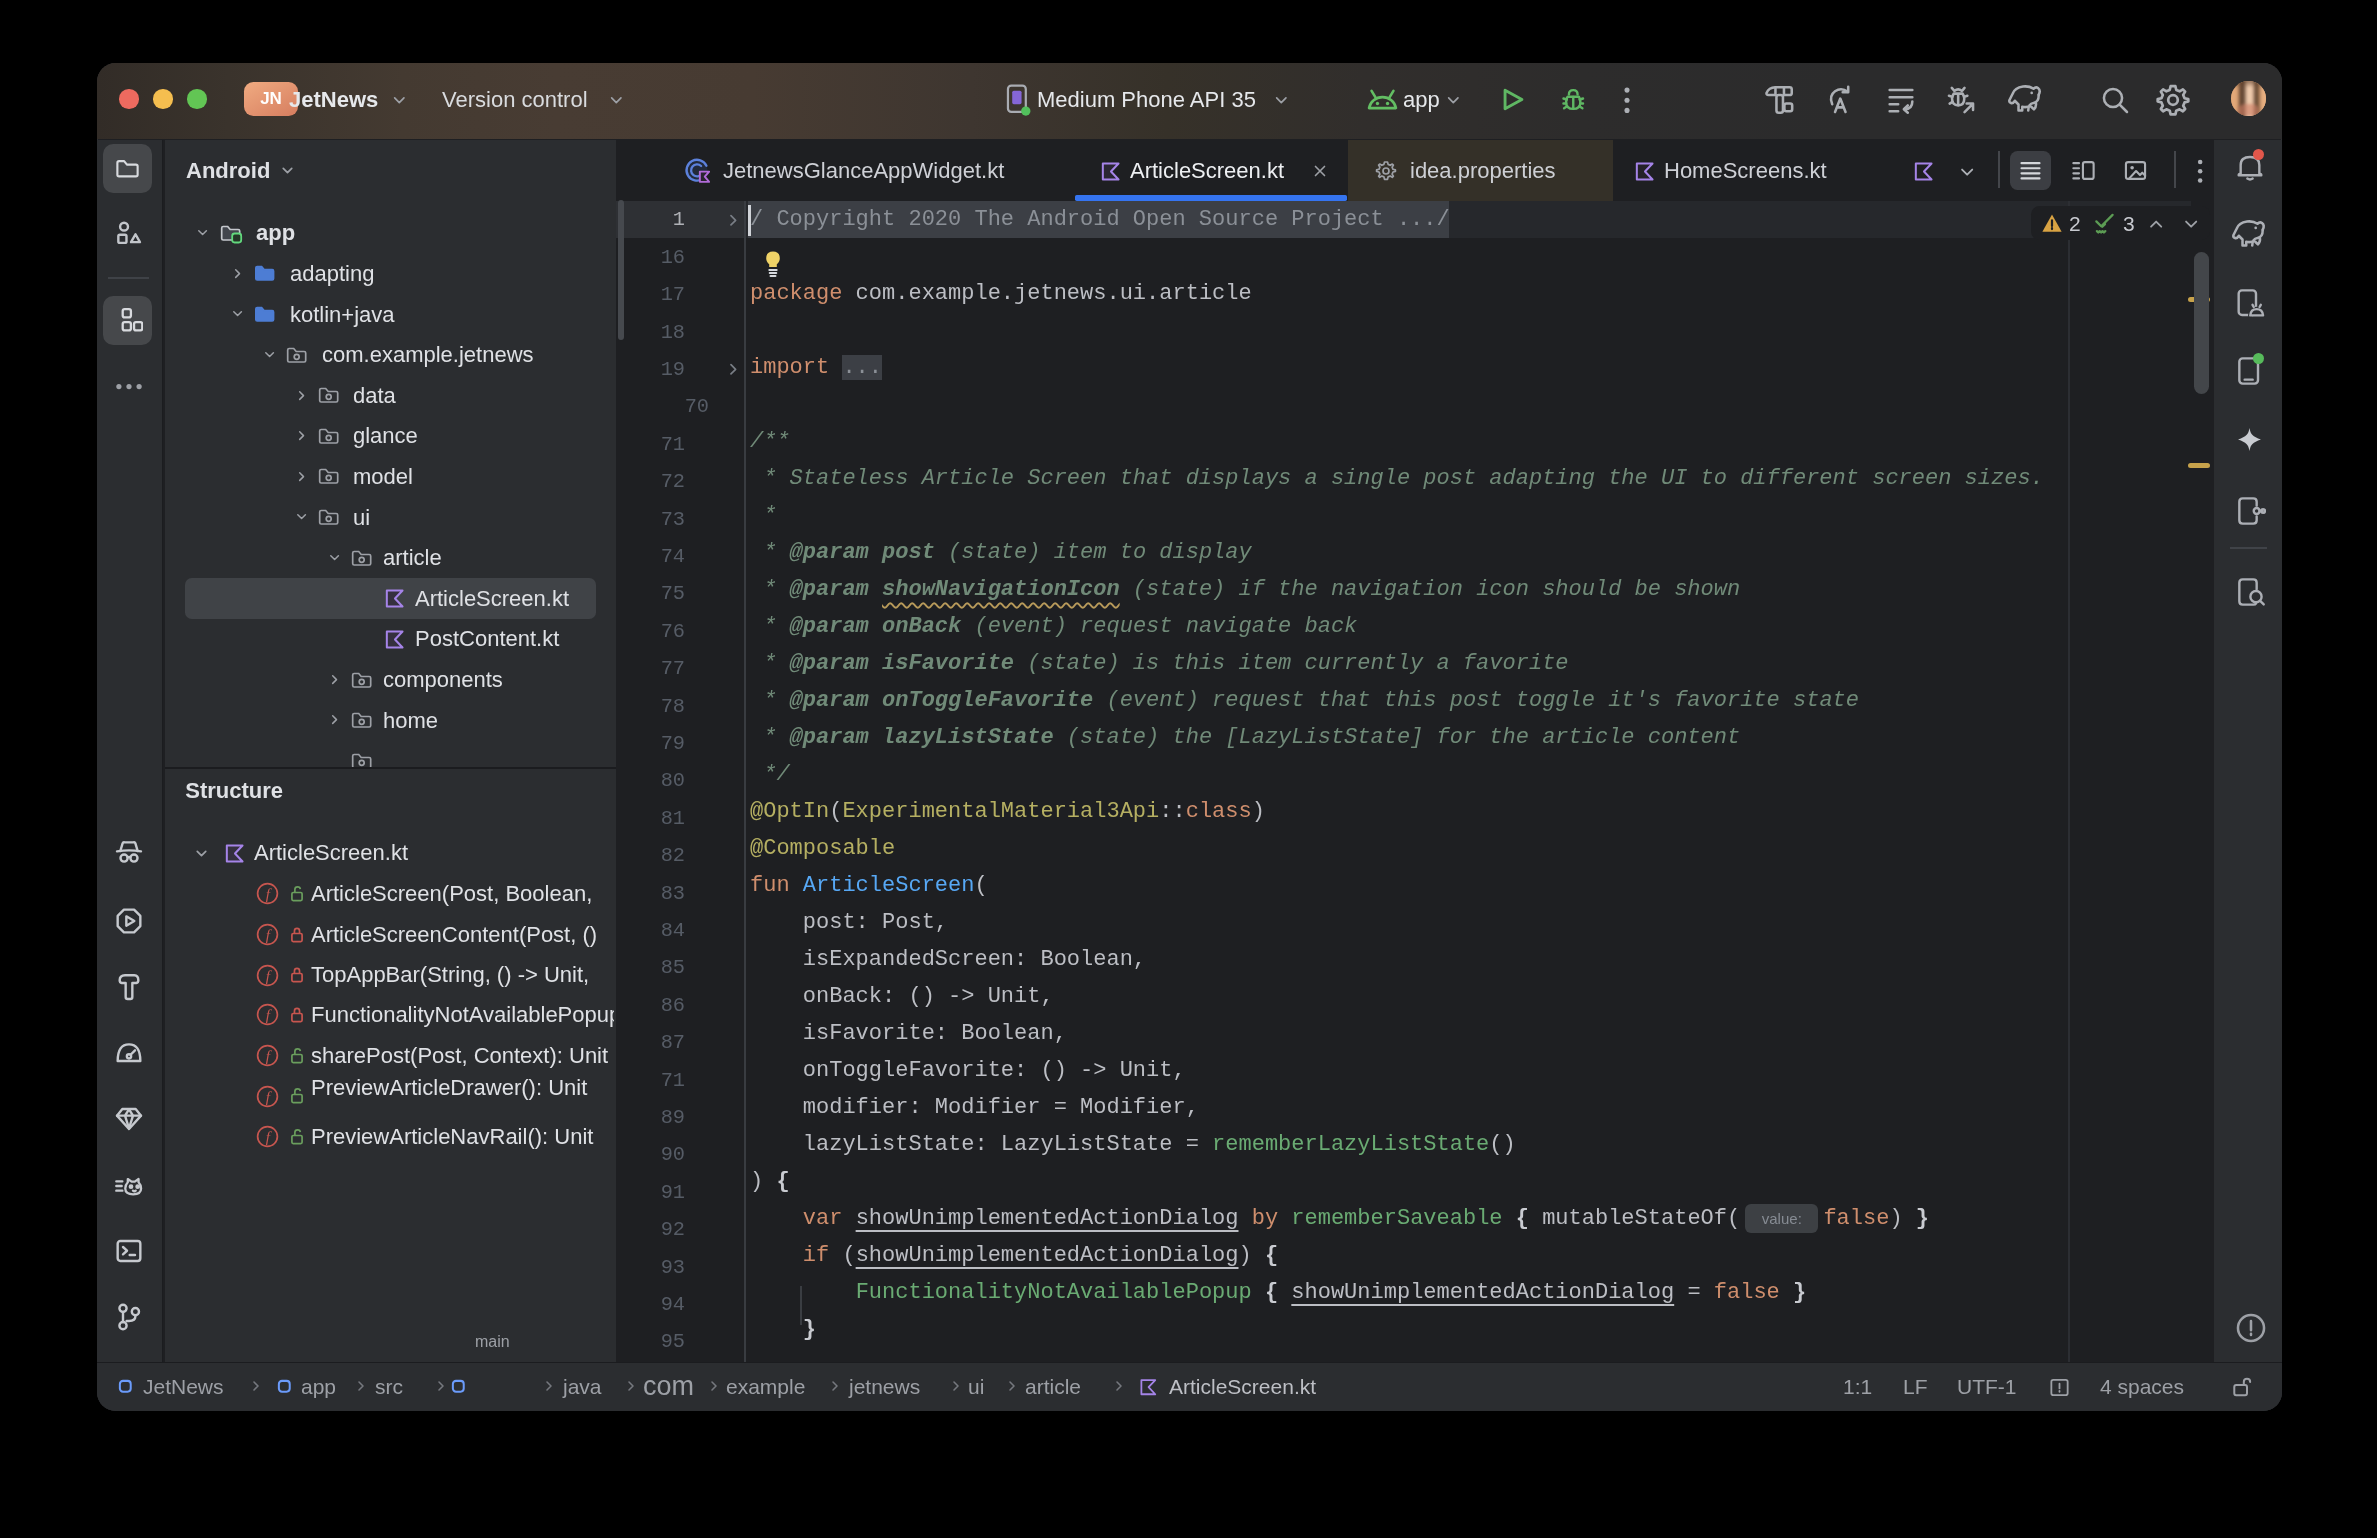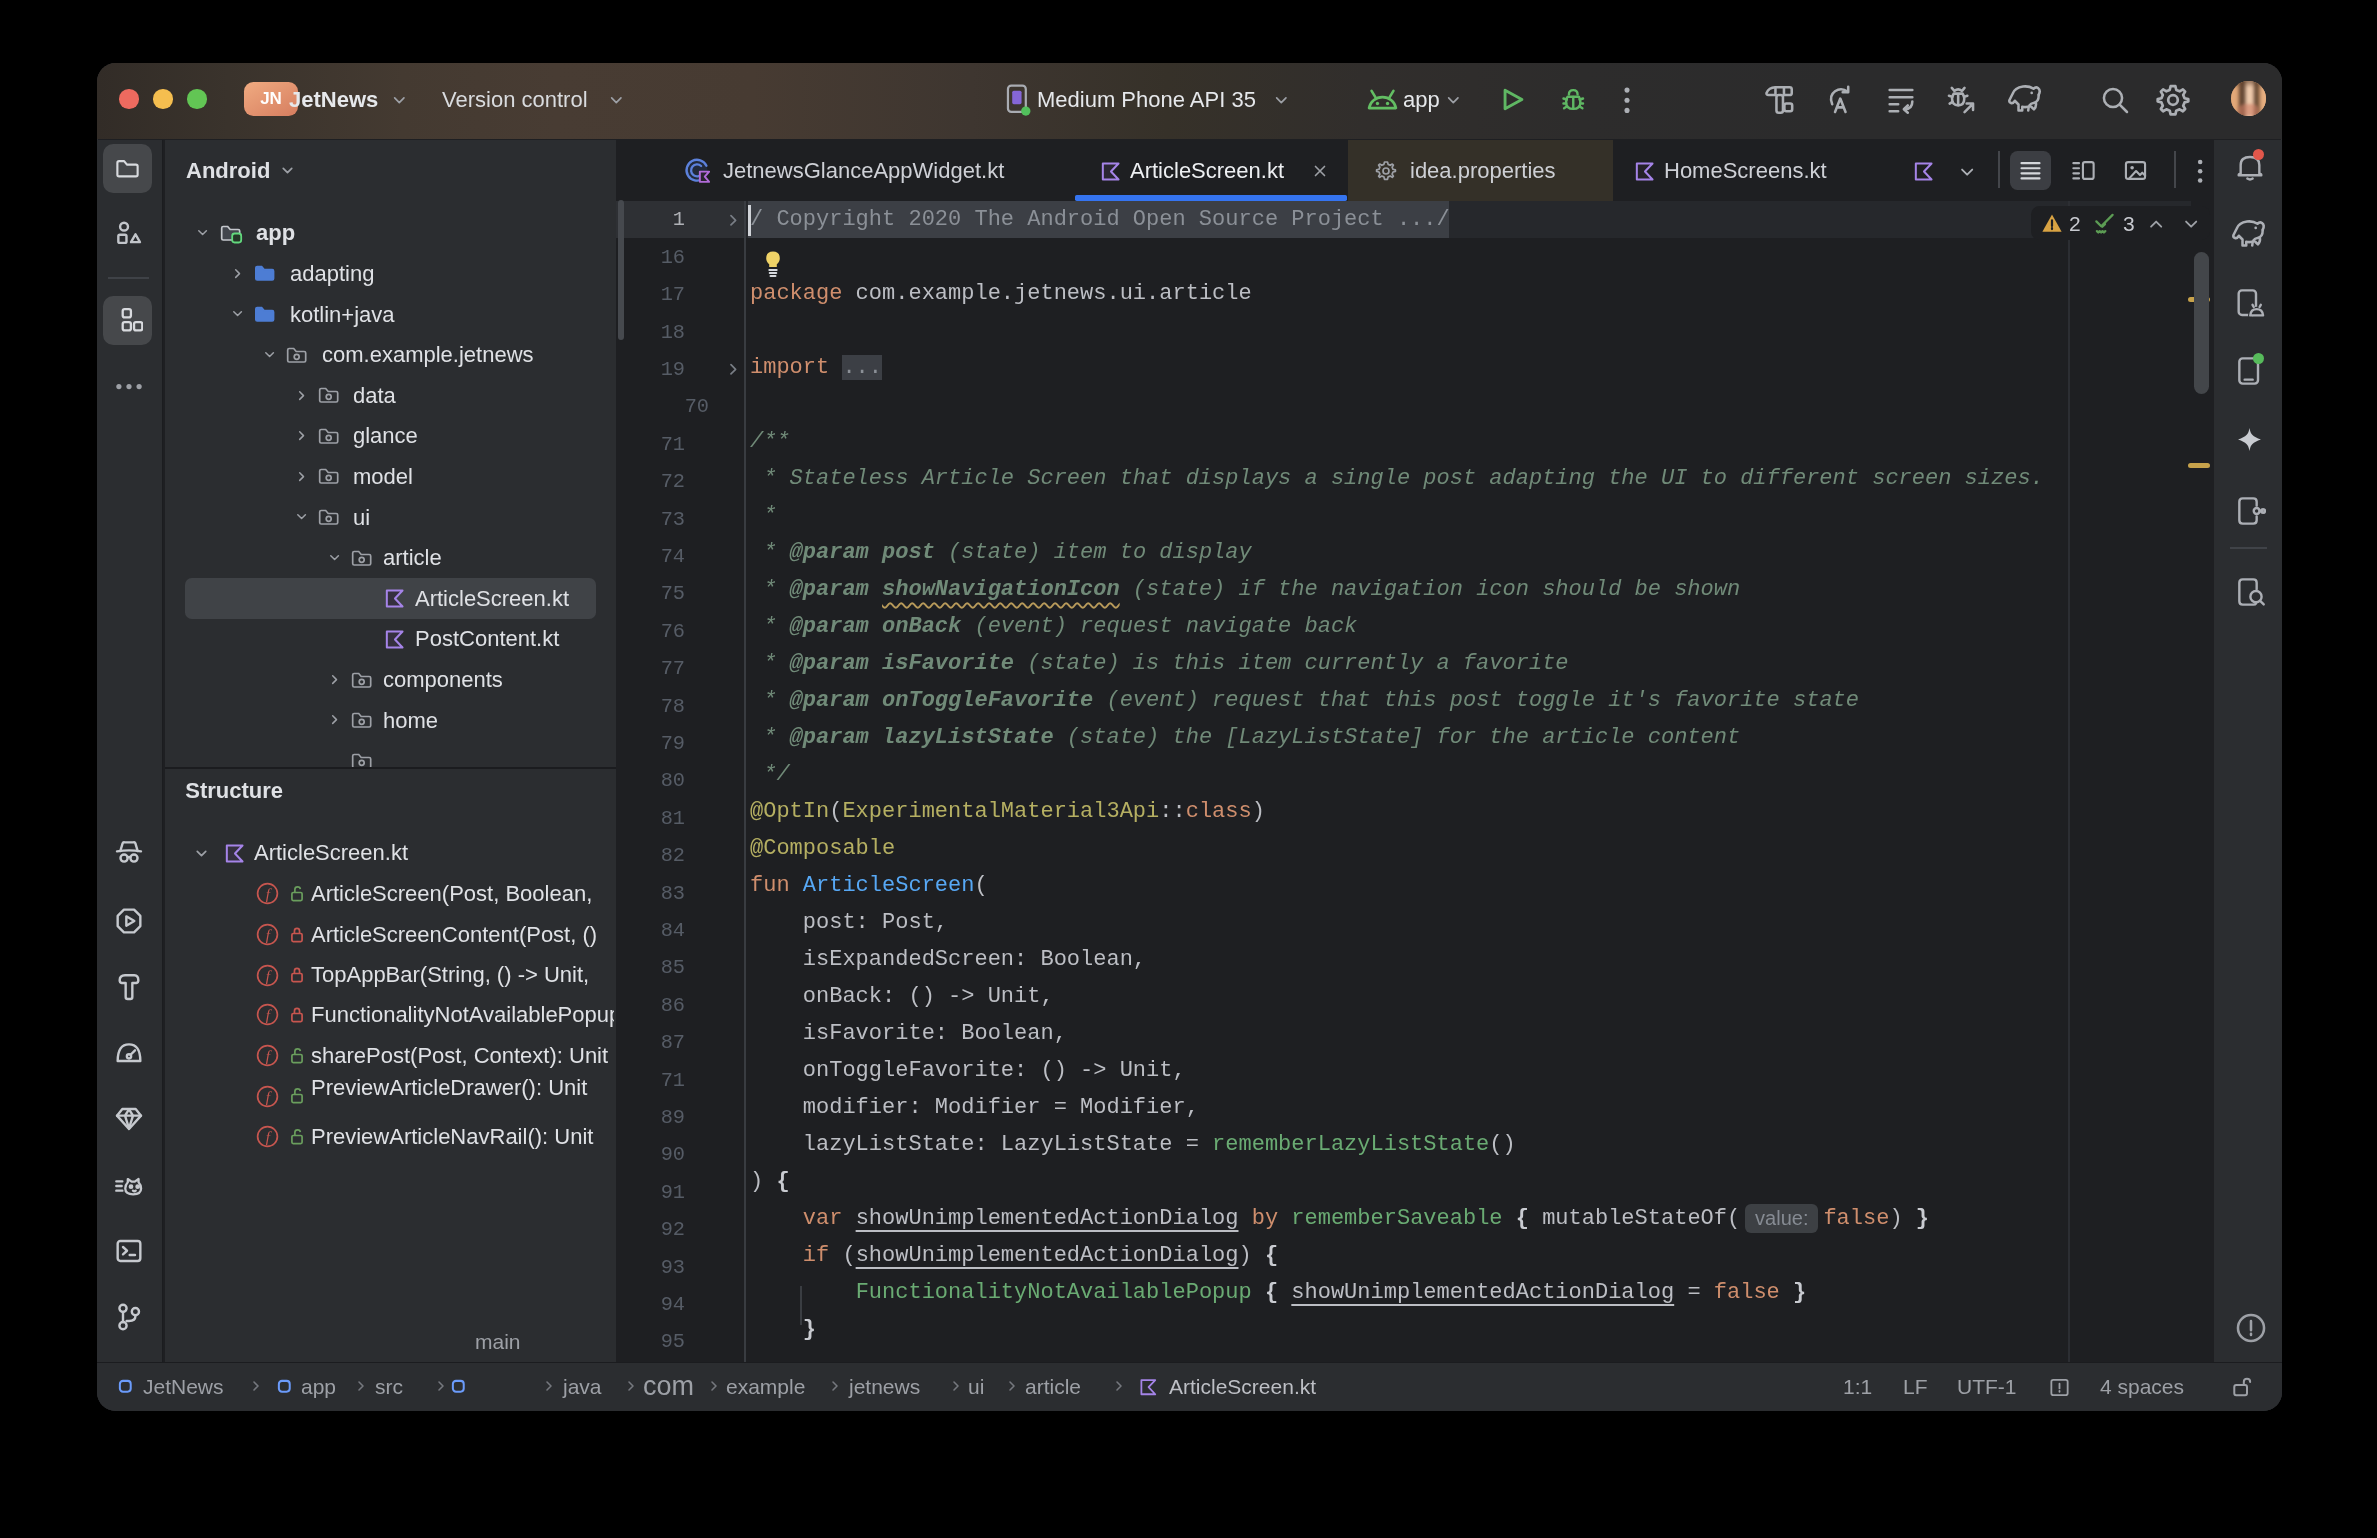--- a/index.html
+++ b/index.html
@@ -31,21 +31,21 @@
 .ann{color:#B5AF62}
 .fn{color:#57A8F5}
 .doc{color:#708A78;font-style:italic}
 .dt{font-weight:bold}
 .gc{color:#6AAB73}
 .fold{background:#3C3F45;color:#8B9097}
 .un{text-decoration:underline;text-underline-offset:6px;text-decoration-thickness:1.7px}
 .wavy{text-decoration:underline wavy #B89A5A;text-underline-offset:6.8px;text-decoration-thickness:1.7px}
 .bb{font-weight:bold;color:#C9CBD1}
 .it{}
-.chip{display:inline-block;background:#3D4044;color:#868B93;border-radius:6px;font-size:20px;font-family:"Liberation Sans",sans-serif;width:73px;height:29px;line-height:29px;text-align:center;vertical-align:middle;margin:0 5.1px}
+.chip{display:inline-block;background:#3D4044;color:#868B93;border-radius:6px;font-size:15px;font-family:"Liberation Sans",sans-serif;width:73px;height:29px;line-height:29px;text-align:center;vertical-align:middle;margin:0 5.1px}
 </style>
 </head>
 <body>
 <div id="win">
     <div id="pg">
 <div id="titlebar"></div>
 <div class="light" style="left:119px;background:#EE6A5F"></div>
 <div class="light" style="left:153px;background:#F5BE4F"></div>
 <div class="light" style="left:187px;background:#62C554"></div>
 <div id="jn">JN</div>
@@ -642,21 +642,21 @@
 <svg class="a" style="left:353px;top:1378px" width="16" height="16" viewBox="0 0 24 24" fill="none" stroke="#75787E" stroke-width="2.4" stroke-linecap="round" stroke-linejoin="round">
         <path d="M9 6l6 6-6 6"></path>
       </svg>
 <div class="tbtxt" style="left:375px;top:1373px;font-size:21px;color:#9DA0A6">src</div>
 <svg class="a" style="left:433px;top:1378px" width="16" height="16" viewBox="0 0 24 24" fill="none" stroke="#75787E" stroke-width="2.4" stroke-linecap="round" stroke-linejoin="round">
         <path d="M9 6l6 6-6 6"></path>
       </svg>
 <svg class="a" style="left:449px;top:1377px" width="18.6" height="18.6" viewBox="0 0 24 24" fill="none" stroke="#6B9BFA" stroke-width="2.6">
         <rect x="5" y="5" width="14" height="14" rx="4"></rect>
       </svg>
-<div class="tbtxt" style="left:475px;top:1328px;font-size:21px;color:#9DA0A6">main</div>
+<div class="tbtxt" style="left:475px;top:1328px;font-size:16px;color:#9DA0A6">main</div>
 <svg class="a" style="left:541px;top:1378px" width="16" height="16" viewBox="0 0 24 24" fill="none" stroke="#75787E" stroke-width="2.4" stroke-linecap="round" stroke-linejoin="round">
         <path d="M9 6l6 6-6 6"></path>
       </svg>
 <div class="tbtxt" style="left:563px;top:1373px;font-size:21px;color:#9DA0A6">java</div>
 <svg class="a" style="left:623px;top:1378px" width="16" height="16" viewBox="0 0 24 24" fill="none" stroke="#75787E" stroke-width="2.4" stroke-linecap="round" stroke-linejoin="round">
         <path d="M9 6l6 6-6 6"></path>
       </svg>
 <div class="tbtxt" style="left:643px;top:1373px;font-size:27px;color:#9DA0A6">com</div>
 <svg class="a" style="left:706px;top:1378px" width="16" height="16" viewBox="0 0 24 24" fill="none" stroke="#75787E" stroke-width="2.4" stroke-linecap="round" stroke-linejoin="round">
         <path d="M9 6l6 6-6 6"></path>

